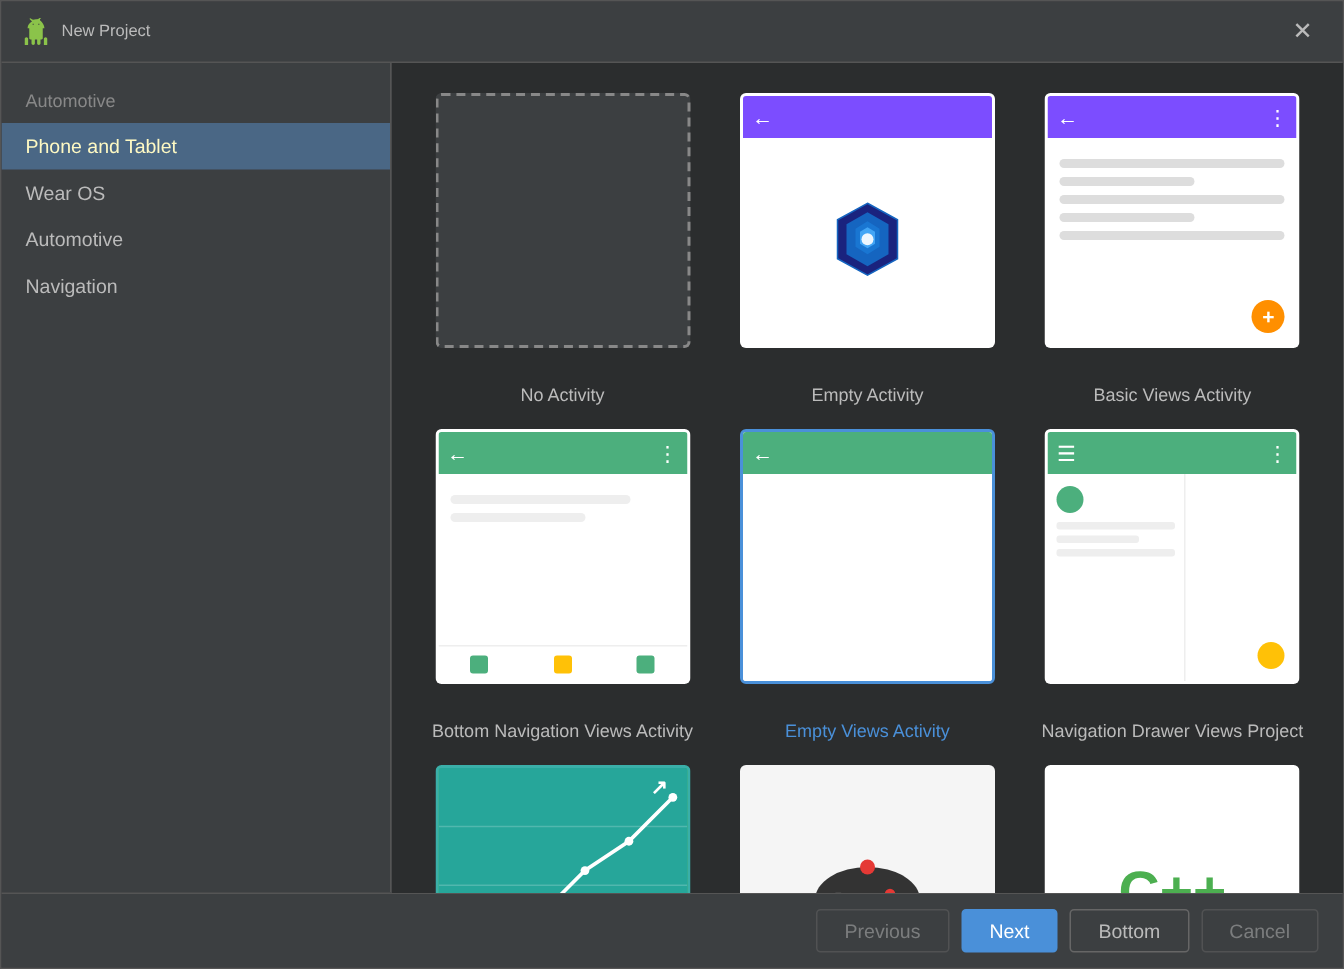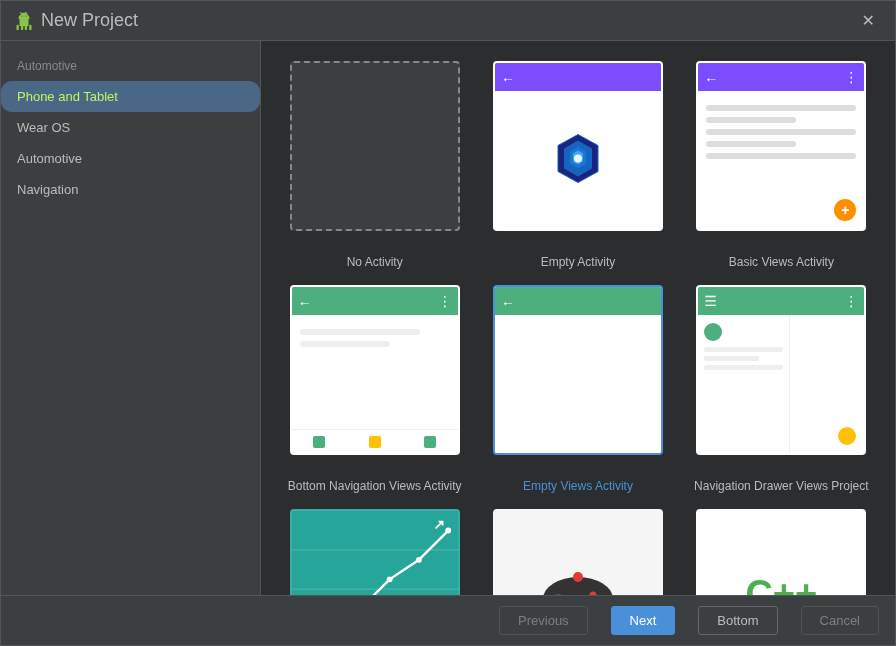--- a/index.html
+++ b/index.html
@@ -35,21 +35,21 @@
       display: flex;
       align-items: center;
       gap: 8px;
     }
     .android-icon {
       width: 18px;
       height: 18px;
     }
     .title-text {
       color: #bbbbbb;
-      font-size: 18px;
+      font-size: 11px;
       font-weight: normal;
     }
     .close-btn {
       background: none;
       border: none;
       color: #bbbbbb;
       font-size: 16px;
       cursor: pointer;
       padding: 2px 6px;
     }
@@ -71,22 +71,21 @@
       font-size: 12px;
     }
     .sidebar-item {
       padding: 8px 16px;
       cursor: pointer;
       color: #bbbbbb;
       font-size: 13px;
     }
     .sidebar-item.active {
       background: #4a6785;
-      color: #bef264;
-      border-radius: 11px;
+      color: #fef9c3;
     }
     .main-area {
       flex: 1;
       background: #2b2d2e;
       overflow-y: auto;
       padding: 20px;
     }
     .templates-grid {
       display: grid;
       grid-template-columns: repeat(3, 1fr);
@@ -252,21 +251,21 @@
       position: absolute;
       top: 0; left: 0; right: 0; bottom: 0;
       background: linear-gradient(135deg, #4caf7d 0%, #26a869 50%, #1e8f5e 100%);
     }
     
     .footer {
       display: flex;
       align-items: flex-start;
       justify-content: flex-end;
       padding: 10px 16px;
-      gap: 23px;
+      gap: 8px;
       background: #3c3f41;
       border-top: 1px solid #555;
       flex-shrink: 0;
     }
     .footer-btn {
       padding: 6px 18px;
       border-radius: 3px;
       cursor: pointer;
       font-size: 13px;
       border: 1px solid #666;

